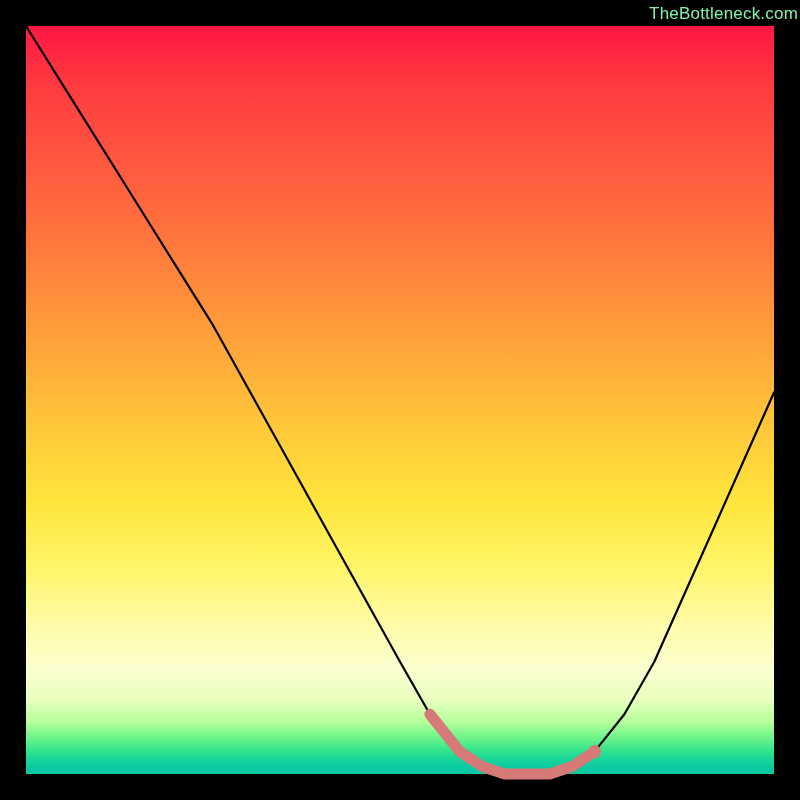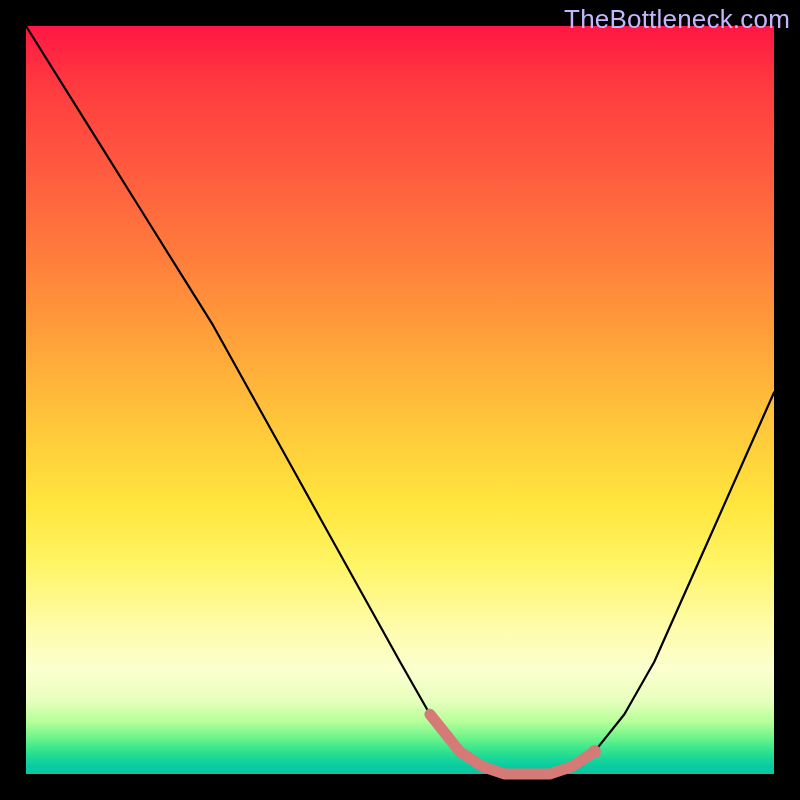--- a/index.html
+++ b/index.html
@@ -49,23 +49,23 @@
     position: absolute;
     left: 0;
     top: 0;
     width: 748px;
     height: 748px;
     overflow: visible;
   }
   .watermark {
     position: absolute;
     top: 4px;
-    right: 10px;
-    color: #c4b5fd;
-    font-size: 26px;
+    right: 2px;
+    color: #86efac;
+    font-size: 17px;
     letter-spacing: 0.2px;
     user-select: none;
   }
 </style>
 </head>
 <body>
 
 <div class="frame">
   <div class="plot">
     <svg class="curve" viewBox="0 0 748 748">

